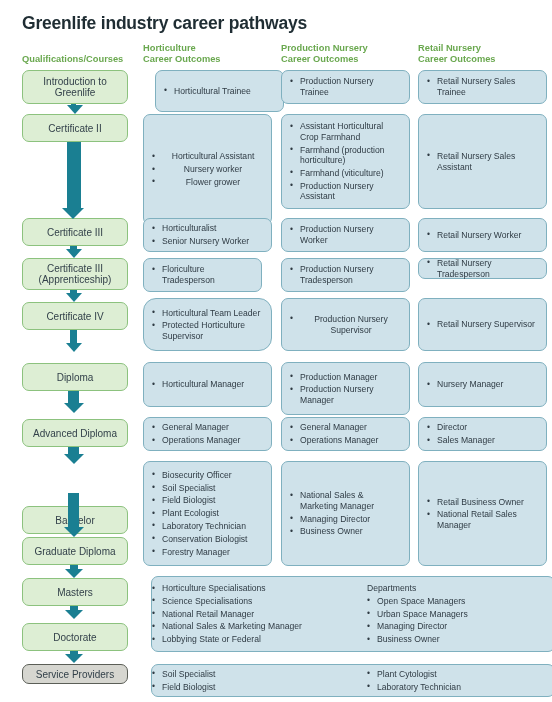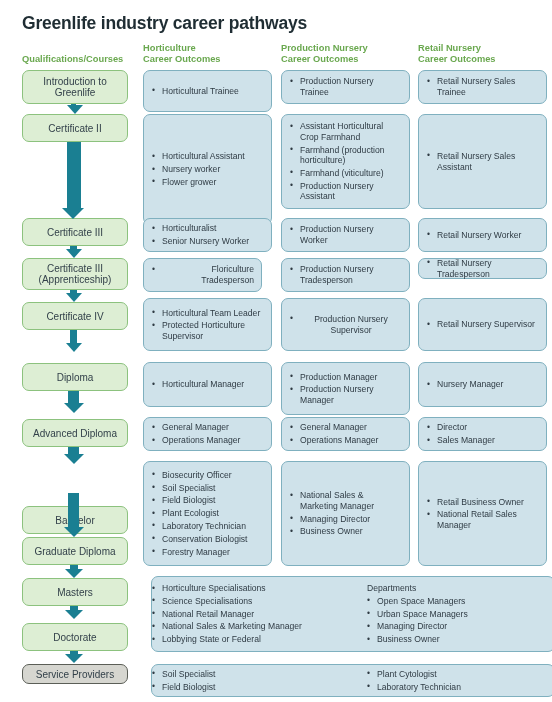--- a/index.html
+++ b/index.html
@@ -191,37 +191,37 @@
   </div>
   <div class="arrow">
     <div class="shaft" style="left:69.5px;top:606px;width:8px;height:5px;"></div>
     <div class="head" style="left:64.5px;top:610px;border-left-width:9px;border-right-width:9px;border-top-width:9px;"></div>
   </div>
   <div class="arrow">
     <div class="shaft" style="left:69.5px;top:651px;width:8px;height:4px;"></div>
     <div class="head" style="left:64.5px;top:654px;border-left-width:9px;border-right-width:9px;border-top-width:9px;"></div>
   </div>
 
-  <div class="out" style="left:143px;top:70px;width:129px;height:42px;">
+  <div class="out" style="left:155px;top:70px;width:129px;height:42px;">
     <ul>
         <li>Horticultural Trainee</li>
       </ul>
   </div>
   <div class="out" style="left:281px;top:70px;width:129px;height:34px;">
     <ul>
         <li>Production Nursery Trainee</li>
       </ul>
   </div>
   <div class="out" style="left:418px;top:70px;width:129px;height:34px;">
     <ul>
         <li>Retail Nursery Sales Trainee</li>
       </ul>
   </div>
 
-  <div class="out" style="left:143px;top:114px;width:129px;height:111px;">
+  <div class="out" style="left:143px;top:114px;width:129px;height:111px;text-align:center;">
     <ul>
       <li>Horticultural Assistant</li>
       <li>Nursery worker</li>
       <li>Flower grower</li>
     </ul>
   </div>
   <div class="out" style="left:281px;top:114px;width:129px;height:95px;">
     <ul>
       <li>Assistant Horticultural Crop Farmhand</li>
       <li>Farmhand (production horticulture)</li>
@@ -245,37 +245,37 @@
     <ul>
         <li>Production Nursery Worker</li>
       </ul>
   </div>
   <div class="out" style="left:418px;top:218px;width:129px;height:34px;">
     <ul>
         <li>Retail Nursery Worker</li>
       </ul>
   </div>
 
-  <div class="out" style="left:143px;top:258px;width:119px;height:34px;text-align:right;">
+  <div class="out" style="left:143px;top:258px;width:119px;height:34px;">
     <ul>
         <li>Floriculture Tradesperson</li>
       </ul>
   </div>
   <div class="out" style="left:281px;top:258px;width:129px;height:34px;">
     <ul>
         <li>Production Nursery Tradesperson</li>
       </ul>
   </div>
   <div class="out" style="left:418px;top:258px;width:129px;height:21px;">
     <ul>
         <li>Retail Nursery Tradesperson</li>
       </ul>
   </div>
 
-  <div class="out" style="left:143px;top:298px;width:129px;height:53px;">
+  <div class="out" style="left:143px;top:298px;width:129px;height:53px;border-radius:13px;">
     <ul>
       <li>Horticultural Team Leader</li>
       <li>Protected Horticulture Supervisor</li>
     </ul>
   </div>
   <div class="out" style="left:281px;top:298px;width:129px;height:53px;text-align:center;">
     <ul>
         <li>Production Nursery Supervisor</li>
       </ul>
   </div>

